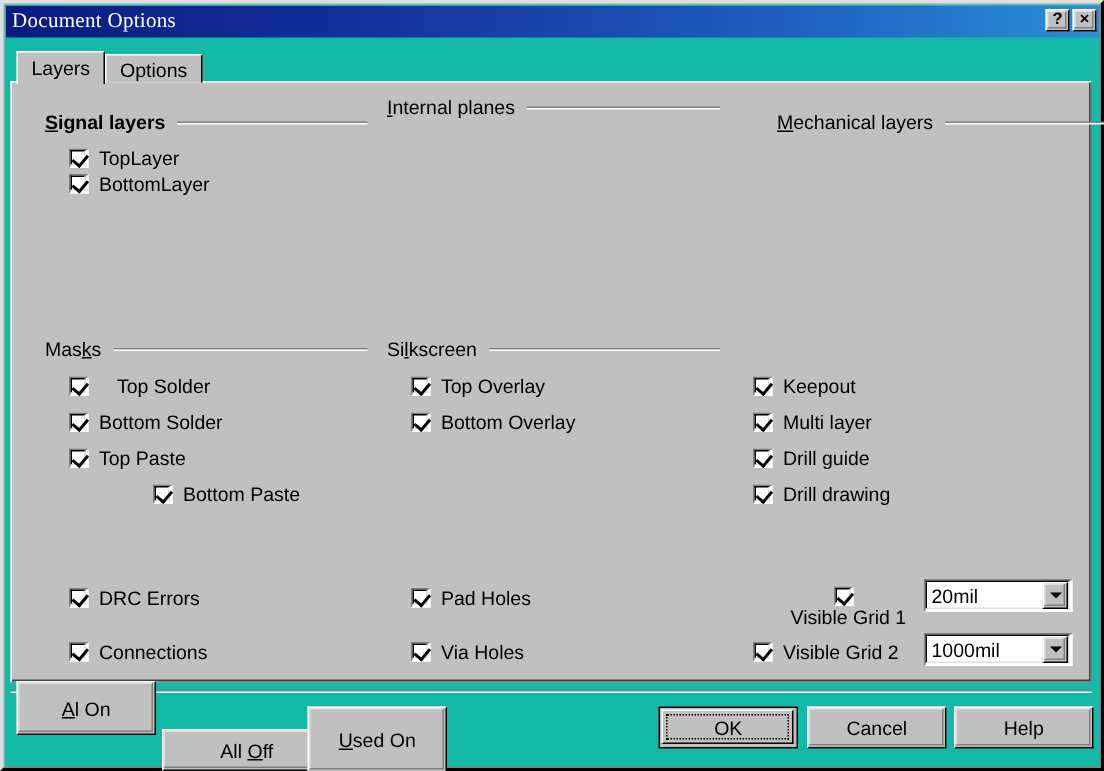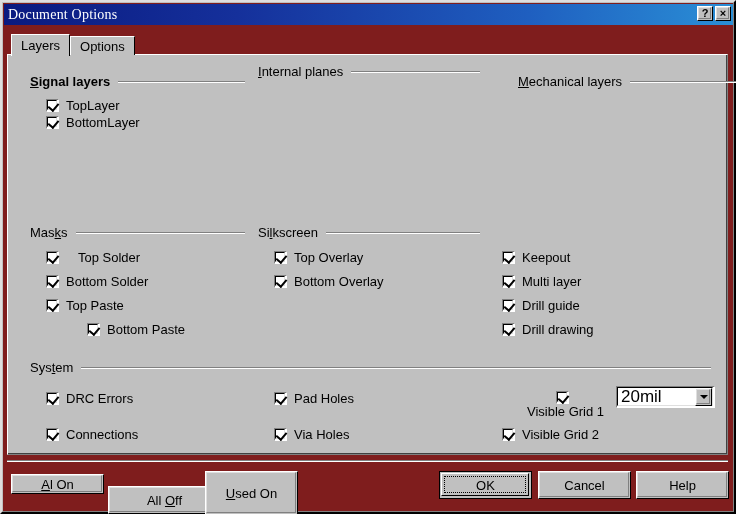--- a/index.html
+++ b/index.html
@@ -11,21 +11,21 @@
   }
   body {
     background: #c0c0c0;
   }
 
   
   #window {
     position: absolute;
     left: 0; top: 0;
     width: 736px; height: 514px;
-    background: #7f1d1d;
+    background: #14b8a6;
     border-left: 2px solid #dfdfdf;
     border-top: 2px solid #dfdfdf;
     border-right: 2px solid #000000;
     border-bottom: 2px solid #000000;
   }
   #window-inner {
     position: absolute;
     left: 0; top: 0; right: 0; bottom: 0;
     border-left: 1px solid #c0c0c0;
     border-top: 1px solid #c0c0c0;
@@ -215,21 +215,21 @@
     border-left: 1px solid #000000;
     border-top: 1px solid #000000;
     border-right: 1px solid #dfdfdf;
     border-bottom: 1px solid #dfdfdf;
     pointer-events: none;
   }
   .combo-text {
     position: relative;
     z-index: 2;
     padding-left: 4px;
-    font-size: 17px;
+    font-size: 13px;
     color: #000;
     white-space: nowrap;
     flex: 1 1 auto;
     overflow: hidden;
   }
   .combo-btn {
     position: relative;
     z-index: 2;
     width: 17px; height: 18px;
     margin-right: 2px;
@@ -373,21 +373,21 @@
       <span>Top Solder</span>
     </div>
     <div class="cbrow" style="left:38px; top:219px;">
       <span class="cbox checked"></span>
       <span>Bottom Solder</span>
     </div>
     <div class="cbrow" style="left:38px; top:243px;">
       <span class="cbox checked"></span>
       <span>Top Paste</span>
     </div>
-    <div class="cbrow" style="left:31px; top:267px;padding-left:48px;">
+    <div class="cbrow" style="left:46px; top:267px;padding-left:48px;">
       <span class="cbox checked"></span>
       <span>Bottom Paste</span>
     </div>
 
     <div class="group-head" style="left:250px; top:170px; width:222px;">
       <span>Si<span class="ul">l</span><span>kscreen</span></span>
       <span class="rule"></span>
     </div>
     <div class="cbrow" style="left:266px; top:195px;">
       <span class="cbox checked"></span>
@@ -408,24 +408,20 @@
     </div>
     <div class="cbrow" style="left:494px; top:243px;">
       <span class="cbox checked"></span>
       <span>Drill guide</span>
     </div>
     <div class="cbrow" style="left:494px; top:267px;">
       <span class="cbox checked"></span>
       <span>Drill drawing</span>
     </div>
 
-    <div class="group-head" style="left:22px; top:305px; width:681px;">
-      <span>Sys<span class="ul">t</span><span>em</span></span>
-      <span class="rule"></span>
-    </div>
     <div class="cbrow" style="left:38px; top:336px;">
       <span class="cbox checked"></span>
       <span>DRC Errors</span>
     </div>
     <div class="cbrow" style="left:38px; top:372px;">
       <span class="cbox checked"></span>
       <span>Connections</span>
     </div>
     <div class="cbrow" style="left:266px; top:336px;">
       <span class="cbox checked"></span>
@@ -443,25 +439,31 @@
       <span class="cbox checked"></span>
       <span>Visible Grid 2</span>
     </div>
 
     <div class="combo" style="left:608px; top:331px; width:99px;">
       <span class="combo-text">20mil</span>
       <span class="combo-btn">
           <span class="arrow-down"></span>
         </span>
     </div>
+    <div class="combo" style="left:608px; top:367px; width:99px;">
+      <span class="combo-text">1000mil</span>
+      <span class="combo-btn">
+          <span class="arrow-down"></span>
+        </span>
+    </div>
   </div>
 
   <div id="bottom-sep"></div>
 
-  <div class="btn" style="left:9px; top:472px; width:93px; height:20px;">
+  <div class="btn" style="left:9px; top:452px; width:93px; height:36px;">
     <span class="lbl"><span class="ul">A</span><span>l On</span></span>
   </div>
   <div class="btn" style="left:106px; top:484px; width:113px; height:28px;">
     <span class="lbl">All <span class="ul">O</span><span>ff</span></span>
   </div>
   <div class="btn" style="left:203px; top:469px; width:93px; height:44px;">
     <span class="lbl"><span class="ul">U</span><span>sed On</span></span>
   </div>
 
   <div class="btn default" style="left:437px; top:469px; width:93px; height:28px;">

